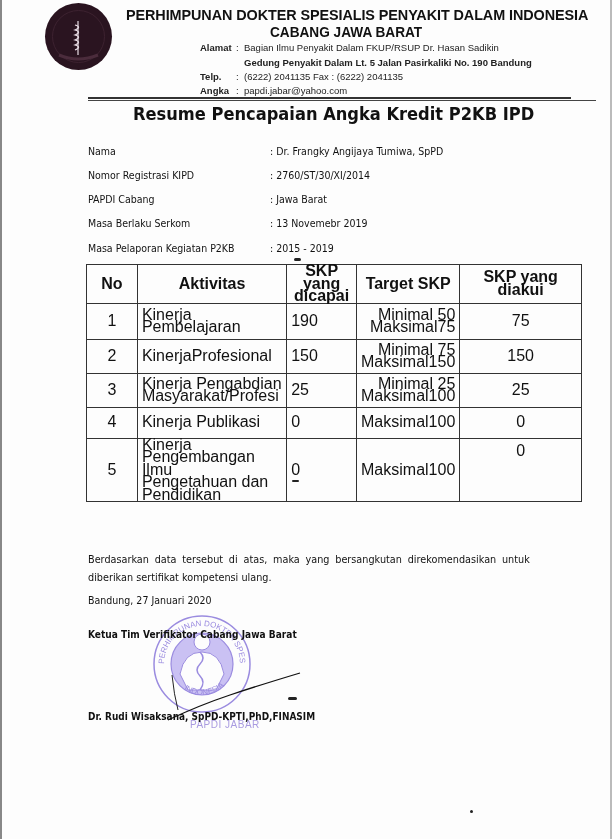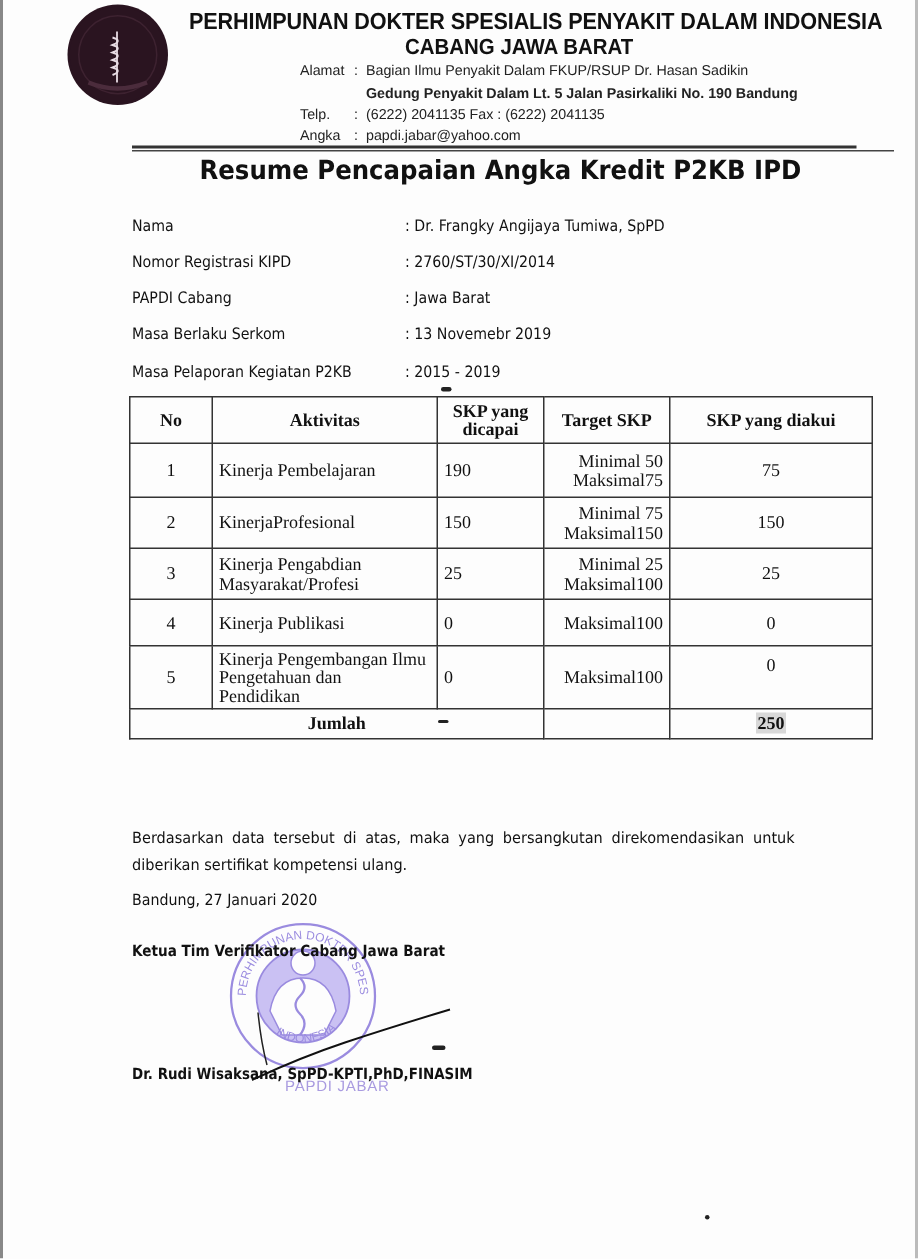--- a/index.html
+++ b/index.html
@@ -16,39 +16,39 @@
     .org-name {
       position: absolute; left: 126px; top: 6px; width: 468px;
       font-family: "Liberation Sans", sans-serif; font-weight: bold; font-size: 15.5px;
       transform: scaleX(0.93); transform-origin: left top; white-space: nowrap; letter-spacing: -0.1px; color: #111;
     }
     .branch-name {
       position: absolute; left: 270px; top: 24px; width: 180px;
       font-weight: bold; font-size: 14.5px; white-space: nowrap; color: #111; transform: scaleX(0.94); transform-origin: left top;
     }
     .contact { position: absolute; left: 200px; font-size: 9.5px; color: #222; white-space: nowrap; }
-    .contact .lbl { display: inline-block; width: 36px; }
+    .contact .lbl { display: inline-block; width: 36px; font-weight: bold; }
     .contact .sep { display: inline-block; width: 8px; }
     .rule1 { position: absolute; left: 88px; top: 97px; width: 483px; height: 2px; background: #333; }
     .rule2 { position: absolute; left: 88px; top: 100px; width: 508px; height: 1px; background: #444; }
 
     
     .doc-title {
       position: absolute; left: 133px; top: 104px; font-weight: bold; font-size: 17.5px; white-space: nowrap; color: #111;
       font-family: "DejaVu Sans", sans-serif; transform: scaleX(0.93); transform-origin: left top;
     }
 
     
     .field { position: absolute; left: 88px; font-size: 10.5px; color: #111; white-space: nowrap; font-family: "DejaVu Sans", sans-serif; transform: scaleX(0.9); transform-origin: left top;}
     .fval { position: absolute; left: 270px; font-size: 10.5px; color: #111; white-space: nowrap; font-family: "DejaVu Sans", sans-serif; transform: scaleX(0.9); transform-origin: left top;}
 
     
     table.skp {
       position: absolute; left: 86px; top: 264px; width: 496px; border-collapse: collapse;
-      font-family: Liberation Serif, serif; font-size: 12px; color: #111;
+      font-family: Liberation Sans, sans-serif; font-size: 16px; color: #111;
     }
     table.skp td, table.skp th { border: 1px solid #333; padding: 0 4px; vertical-align: middle; line-height: 12.5px; }
     table.skp th { font-weight: bold; text-align: center; }
     .c-no { width: 46px; text-align: center; }
     .c-akt { width: 141px; text-align: left; margin-top: 36px; }
     .c-skp { width: 62px; text-align: left; }
     .c-tgt { width: 75px; text-align: right; }
     .c-dia { width: 126px; text-align: center; }
     tr.hdr { height: 31px; }
     tr.r1 { height: 36px; } tr.r2 { height: 34px; } tr.r3 { height: 34px; } tr.r4 { height: 31px; } tr.r5 { height: 42px; }
@@ -150,25 +150,20 @@
     <td class="c-tgt">Maksimal100</td>
     <td class="c-dia">0</td>
   </tr>
   <tr class="r5">
     <td class="c-no">5</td>
     <td class="c-akt"><span>Kinerja Pengembangan Ilmu</span><br><span>Pengetahuan dan</span><br><span>Pendidikan</span></td>
     <td class="c-skp">0</td>
     <td class="c-tgt">Maksimal100</td>
     <td class="c-dia top-al" style="padding-top:6px !important;">0</td>
   </tr>
-  <tr class="sum">
-    <td colspan="3" class="bold" style="text-align:center">Jumlah</td>
-    <td class="c-tgt"></td>
-    <td class="c-dia bold"><span class="hl">250</span></td>
-  </tr>
 </tbody>
   </table>
 
 <div class="para">Berdasarkan data tersebut di atas, maka yang bersangkutan direkomendasikan untuk diberikan sertifikat kompetensi ulang.</div>
 <div class="place-date">Bandung, 27 Januari 2020</div>
 <div class="signer-role">Ketua Tim Verifikator Cabang Jawa Barat</div>
 
 <div class="stamp">
   <svg viewBox="0 0 105 105" width="105" height="105">
     <defs>

